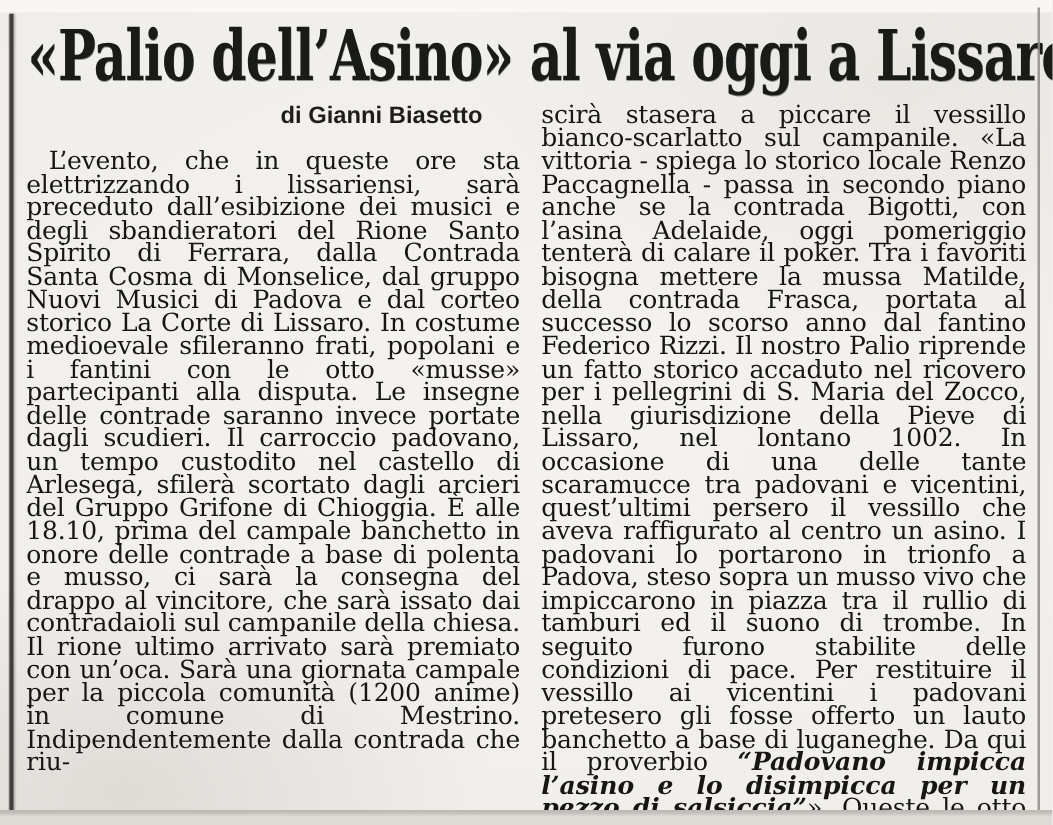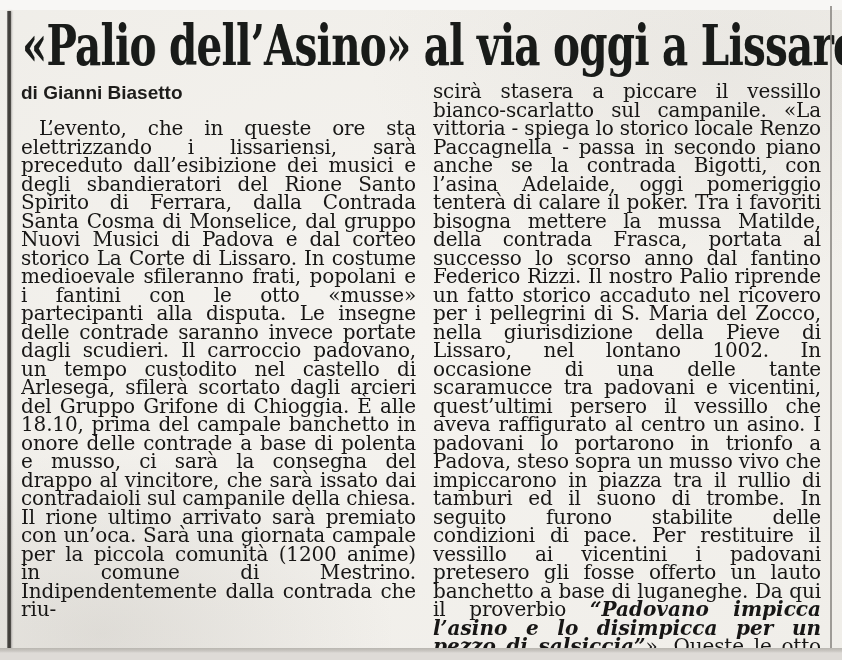--- a/index.html
+++ b/index.html
@@ -58,21 +58,21 @@
     position: absolute; left: 21px; top: 82px; width: 800px; height: 566px;
     display: flex; gap: 17px;
   }
   .col { overflow: hidden; }
   .col-left  { width: 395px; }
   .col-right { width: 388px; }
   .byline {
     font-family: "Liberation Sans", "DejaVu Sans", sans-serif;
     font-weight: 700;
     font-size: 19px;
-    text-align: left;
+    text-align: right;
     color: #1e1d1b;
     margin: 0 30px 15px 0;
     line-height: 22px;
   }
   .bodytext {
     font-size: 20px;
     line-height: 18.5px;
     letter-spacing: -0.15px;
     word-spacing: -0.5px;
     text-align: justify;

